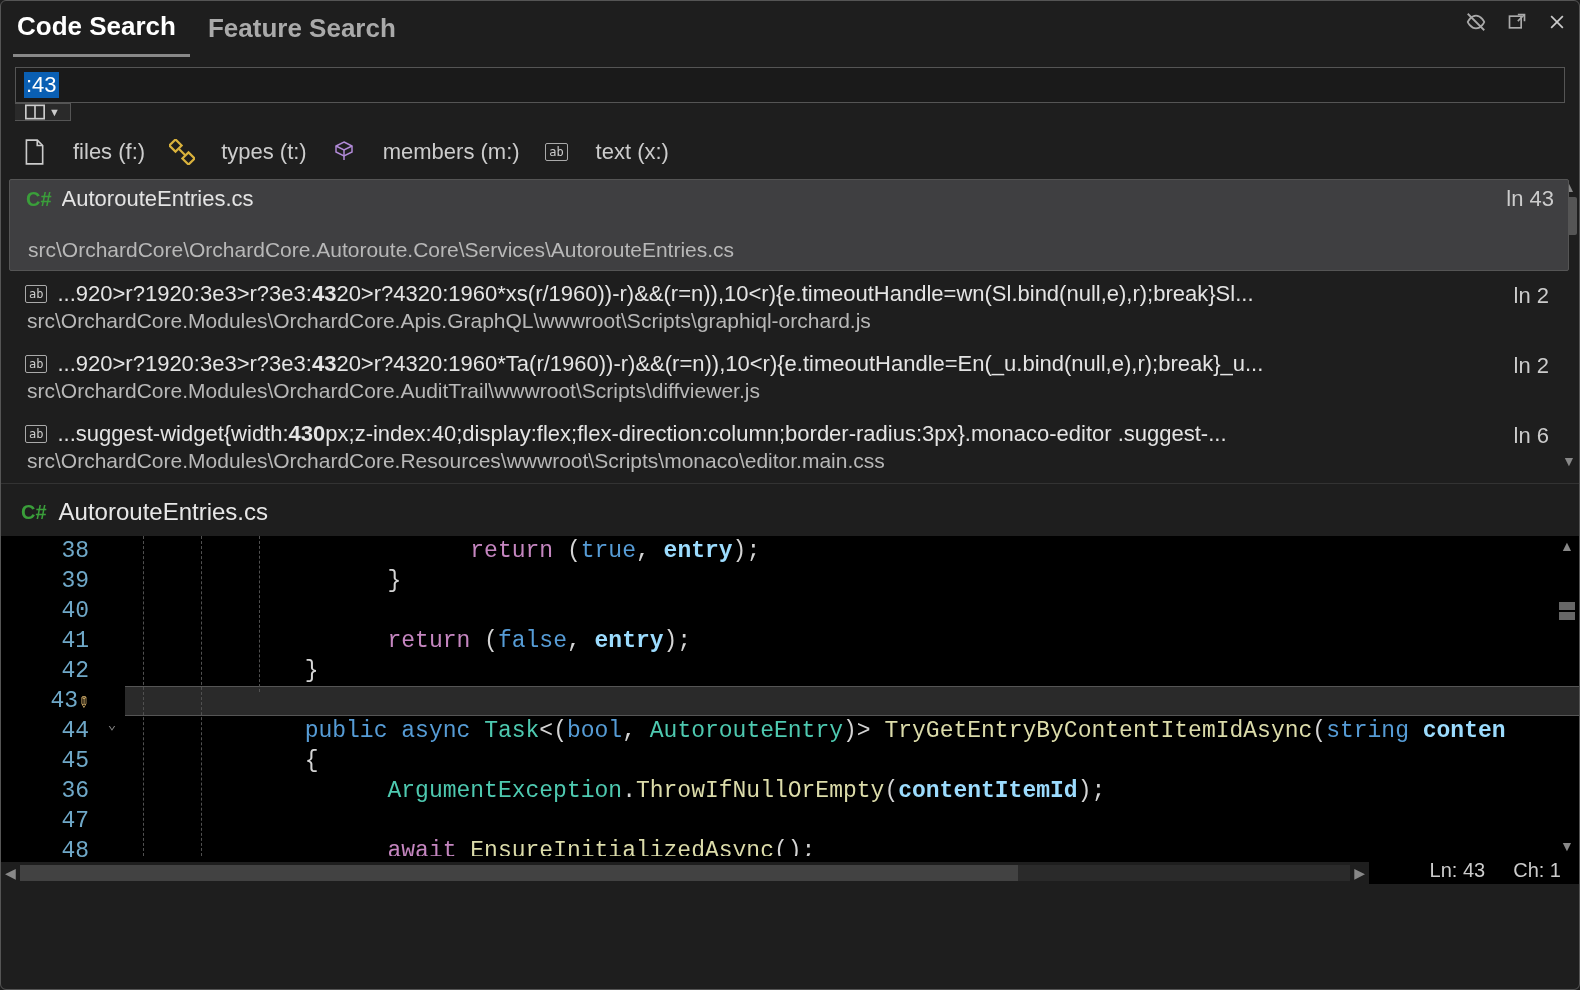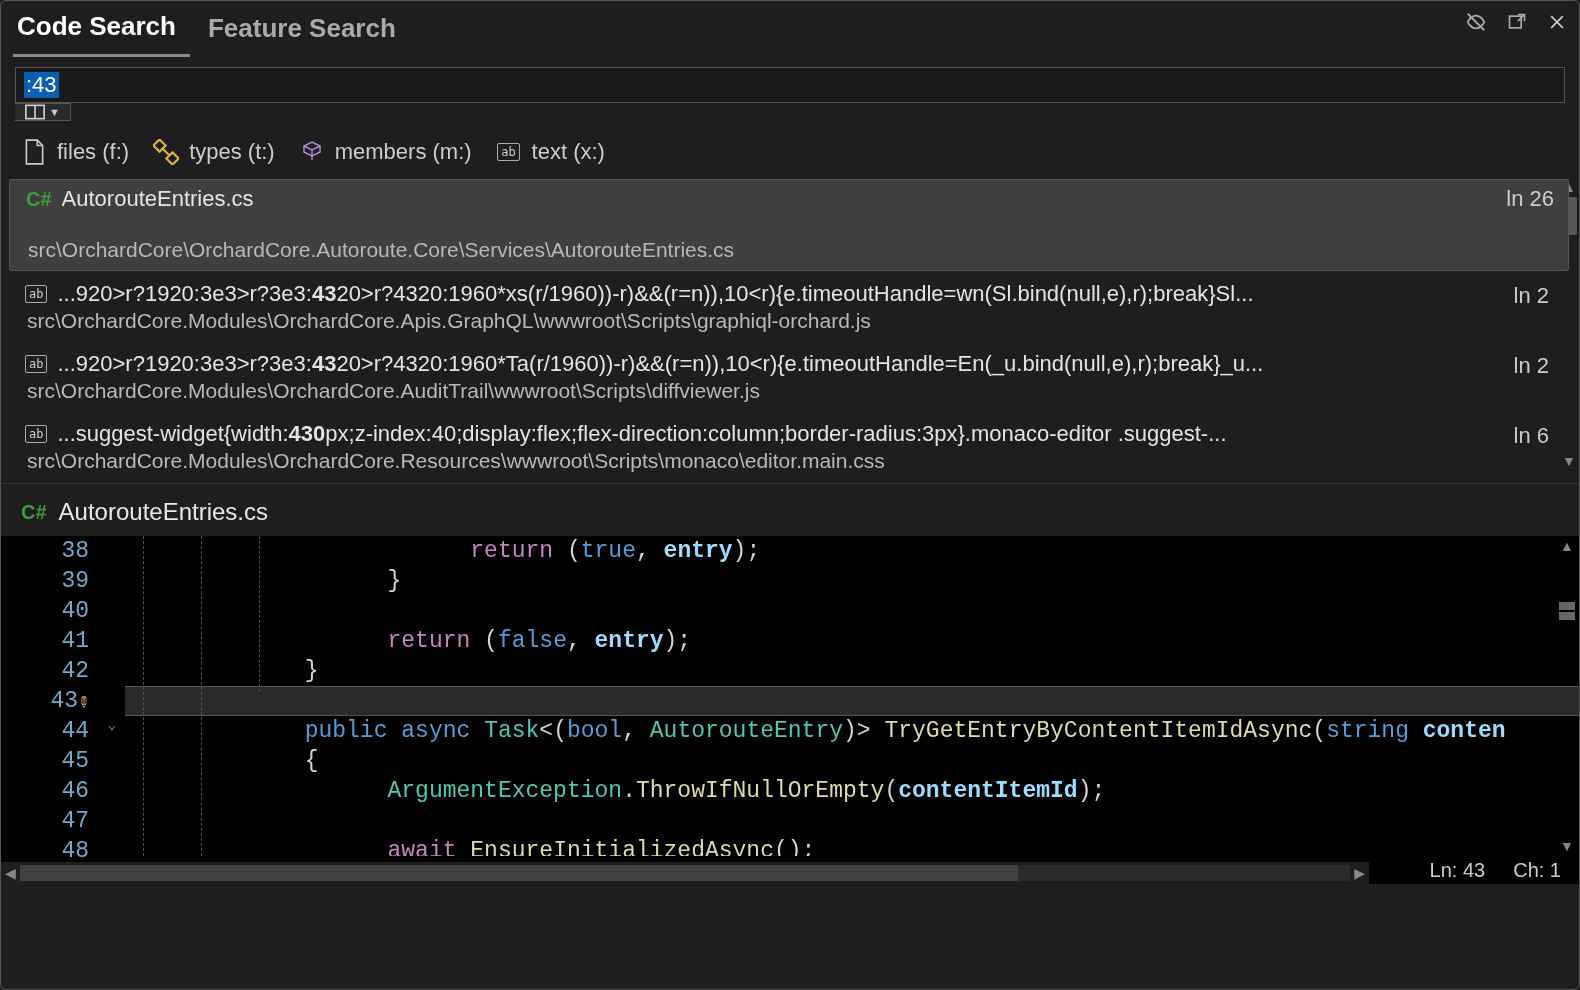--- a/index.html
+++ b/index.html
@@ -83,21 +83,21 @@
   
   .filters {
     display: flex;
     padding: 8px 20px 12px 20px;
     gap: 24px;
     align-items: center;
   }
   .filter {
     display: flex;
     align-items: center;
-    gap: 10px;
+    gap: 26px;
     font-size: 22px;
     color: #ccc;
     cursor: pointer;
   }
   .filter-icon {
     width: 26px;
     height: 26px;
     display: flex;
     align-items: center;
     justify-content: center;
@@ -387,21 +387,21 @@
   <div class="results-scroll">
     <span class="arrow">▲</span>
     <div class="thumb"></div>
     <span class="arrow">▼</span>
   </div>
 <div class="result selected">
       <div class="result-top">
         <span class="csharp-badge">C#</span>
         <span class="result-title">AutorouteEntries.cs</span>
       </div>
-      <div class="result-line">ln 26</div>
+      <div class="result-line">ln 43</div>
       <div class="result-path">src\OrchardCore\OrchardCore.Autoroute.Core\Services\AutorouteEntries.cs</div>
     </div>
     <div class="result">
       <div class="result-top">
         <span class="ab-badge">ab</span>
         <span class="result-title"><span>...920&gt;r?1920:3e3&gt;r?3e3:</span><span class="bold">43</span><span>20&gt;r?4320:1960*xs(r/1960))-r)&amp;&amp;(r=n)),10&lt;r){e.timeoutHandle=wn(Sl.bind(null,e),r);break}Sl...</span></span>
       </div>
       <div class="result-line">ln 2</div>
       <div class="result-path">src\OrchardCore.Modules\OrchardCore.Apis.GraphQL\wwwroot\Scripts\graphiql-orchard.js</div>
     </div>
@@ -432,21 +432,21 @@
   <div class="editor">
     <div class="gutter" id="gutter">
         <div class="ln">38</div>
         <div class="ln">39</div>
         <div class="ln">40</div>
         <div class="ln">41</div>
         <div class="ln">42</div>
         <div class="ln" style="white-space: nowrap;">43<span class="quill-icon">✎</span></div>
         <div class="ln">44</div>
         <div class="ln">45</div>
-        <div class="ln">46</div>
+        <div class="ln">36</div>
         <div class="ln">47</div>
         <div class="ln">48</div>
       </div>
     <div class="fold-col" id="foldcol">
         <div class="ln"></div>
         <div class="ln"></div>
         <div class="ln"></div>
         <div class="ln"></div>
         <div class="ln"></div>
         <div class="ln"></div>

